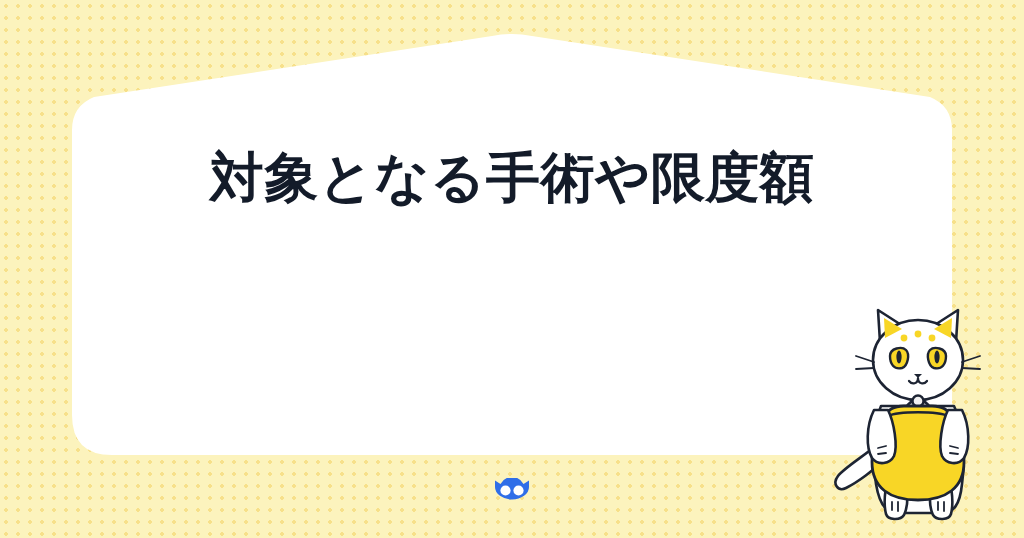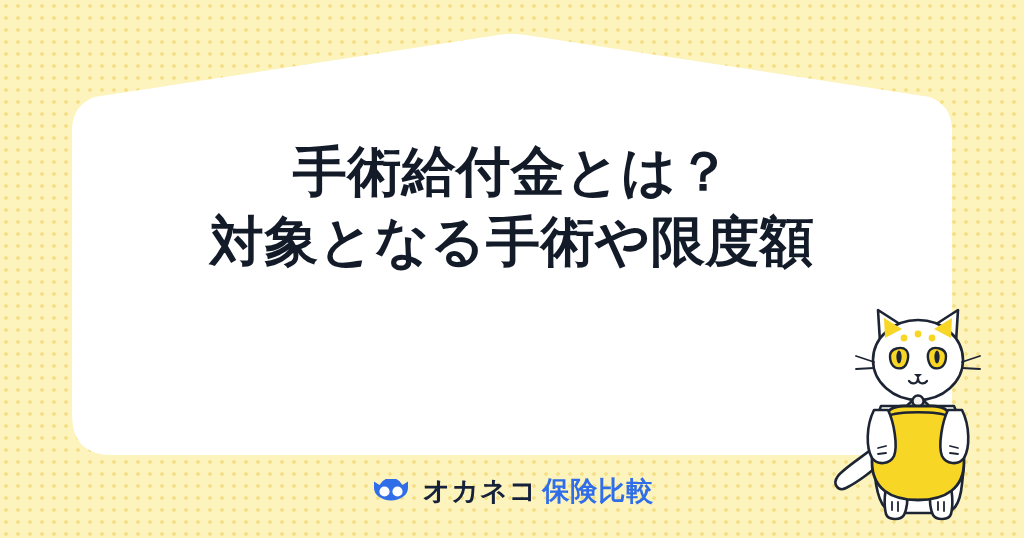--- a/index.html
+++ b/index.html
@@ -131,35 +131,31 @@
              L 952 415
              Q 952 455 912 455
              L 112 455
              Q 72 455 72 415
              Z" fill="#ffffff"></path>
   </svg>
 
   <div class="content">
 
     <div class="title-block">
-      <div class="title-line title-line-1">手術給付金とは？</div>
       <div class="title-line title-line-2">対象となる手術や限度額</div>
     </div>
 
 
     <div class="logo">
       <svg class="logo-mark" viewBox="0 0 42 26" aria-hidden="true">
         <path d="M4 9 L4 2.5 L9.5 6.0 A13 13 0 0 1 32.5 6.0 L38 2.5 L38 9
                  A15 11 0 1 1 4 9 Z" fill="#2f6ee8"></path>
         <ellipse cx="14.5" cy="12.5" rx="5.1" ry="5.1" fill="#ffffff"></ellipse>
         <ellipse cx="27.5" cy="12.5" rx="5.1" ry="5.1" fill="#ffffff"></ellipse>
       </svg>
-      <div class="logo-text">
-        <span class="okaneko">オカネコ</span><span class="hoken">保険比較</span>
-      </div>
     </div>
 
     <svg id="cat" viewBox="0 0 180 240" aria-hidden="true">
       <g fill="#ffffff" stroke="#1d2433" stroke-width="2.6" stroke-linejoin="round" stroke-linecap="round">
 
         <path d="M50 146 C36 158 16 170 10 178 C4 186 10 194 18 190
                  C30 184 46 172 56 162 Z"></path>
 
         <path d="M53 108 C45 126 44 160 48 186 C52 210 60 216 74 215
                  L112 215 C126 216 132 206 134 186 C138 158 135 126 126 108 Z"></path>

